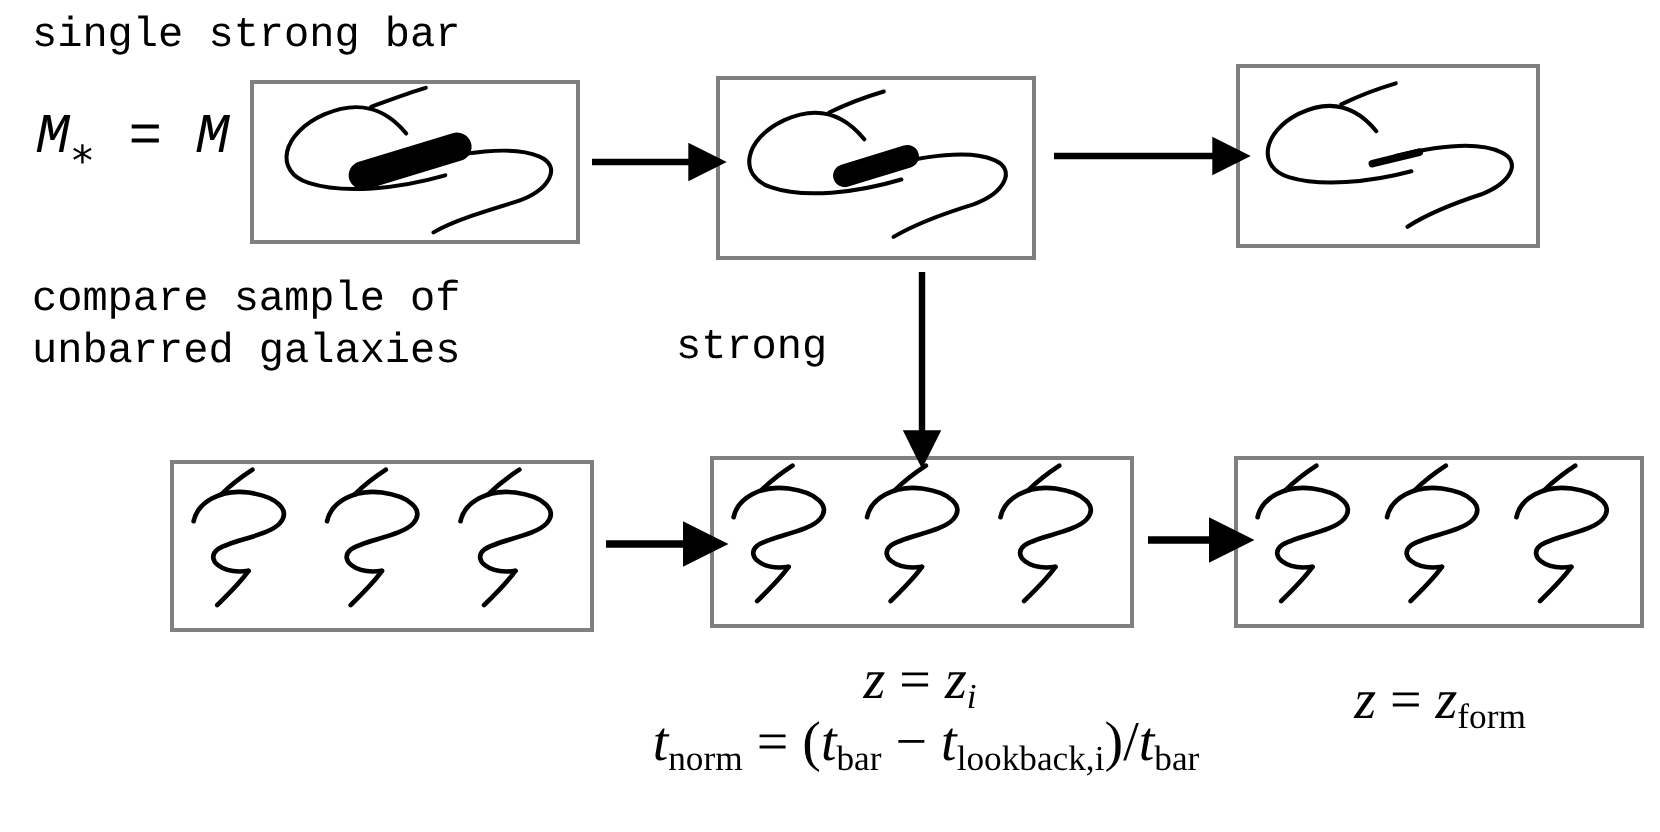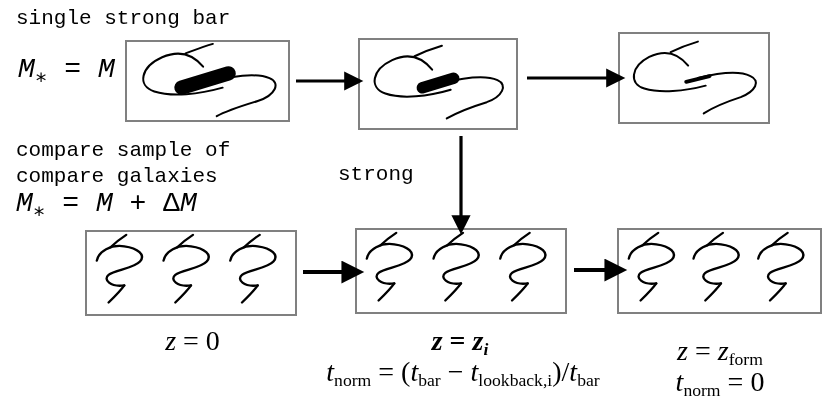--- a/index.html
+++ b/index.html
@@ -72,23 +72,22 @@
 <body>
 
 <div id="canvas">
 
   <div class="label plain" style="left:16px; top:6px;">single strong bar</div>
 
   <div class="label math" style="left:18px; top:56px;"><i>M</i><span class="star">∗</span> = <i>M</i></div>
 
   <div class="label plain" style="left:16px; top:138px;">compare sample of</div>
 
-  <div class="label plain" style="left:16px; top:164px;">compare  galaxies</div>
-
-  <div class="label math" style="left:16px; top:190px;"><i>M</i><span class="star">∗</span> = <i>M</i> + Δ<i>M</i></div>
+  <div class="label plain" style="left:16px; top:164px;">unbarred  galaxies</div>
+
 
   <div class="label plain" style="left:338px; top:162px;">strong</div>
 
   <div class="frame" style="left:125px; top:40px; width:165px; height:82px;">
     <svg class="sketch" viewBox="0 0 165 82" preserveAspectRatio="none">
       <path d="M 78 26 C 66 11, 52 9, 36 16 C 14 26, 10 46, 28 52 C 46 58, 74 55, 98 48" fill="none" stroke="#000" stroke-width="2.1" stroke-linecap="round"></path>
       <path d="M 86 42 C 106 36, 132 32, 146 38 C 158 43, 152 56, 134 62 C 118 67, 102 72, 92 78" fill="none" stroke="#000" stroke-width="2.1" stroke-linecap="round"></path>
       <path d="M 60 12 C 68 9, 78 5, 88 2" fill="none" stroke="#000" stroke-width="2.1" stroke-linecap="round"></path>
       <line x1="56" y1="48" x2="104" y2="33" stroke="#000" stroke-width="15" stroke-linecap="round"></line>
     </svg>
@@ -183,21 +182,19 @@
 
     <line x1="527" y1="78" x2="610" y2="78" stroke="#000" stroke-width="3.2" marker-end="url(#head)"></line>
 
     <line x1="303" y1="272" x2="346" y2="272" stroke="#000" stroke-width="3.8" marker-end="url(#head)"></line>
 
     <line x1="574" y1="270" x2="609" y2="270" stroke="#000" stroke-width="3.8" marker-end="url(#head)"></line>
 
     <line x1="461" y1="136" x2="461" y2="219" stroke="#000" stroke-width="3.2" marker-end="url(#head)"></line>
   </svg>
 
-  <div class="caption-center math" style="left:105px; top:327px; width:175px;"><i>z</i> = 0</div>
-
-  <div class="caption-center math" style="left:365px; top:327px; width:190px;font-weight:bold;"><i>z</i> = <i>z</i><sub><i>i</i></sub></div>
+
+  <div class="caption-center math" style="left:365px; top:327px; width:190px;"><i>z</i> = <i>z</i><sub><i>i</i></sub></div>
   <div class="caption-center math" style="left:318px; top:358px; width:290px;"><i>t</i><sub>norm</sub> = (<i>t</i><sub>bar</sub> − <i>t</i><sub>lookback,i</sub>)/<i>t</i><sub>bar</sub></div>
 
   <div class="caption-center math" style="left:625px; top:337px; width:190px;"><i>z</i> = <i>z</i><sub>form</sub></div>
-  <div class="caption-center math" style="left:625px; top:368px; width:190px;"><i>t</i><sub>norm</sub> = 0</div>
 
 </div>
 
 </body></html>

